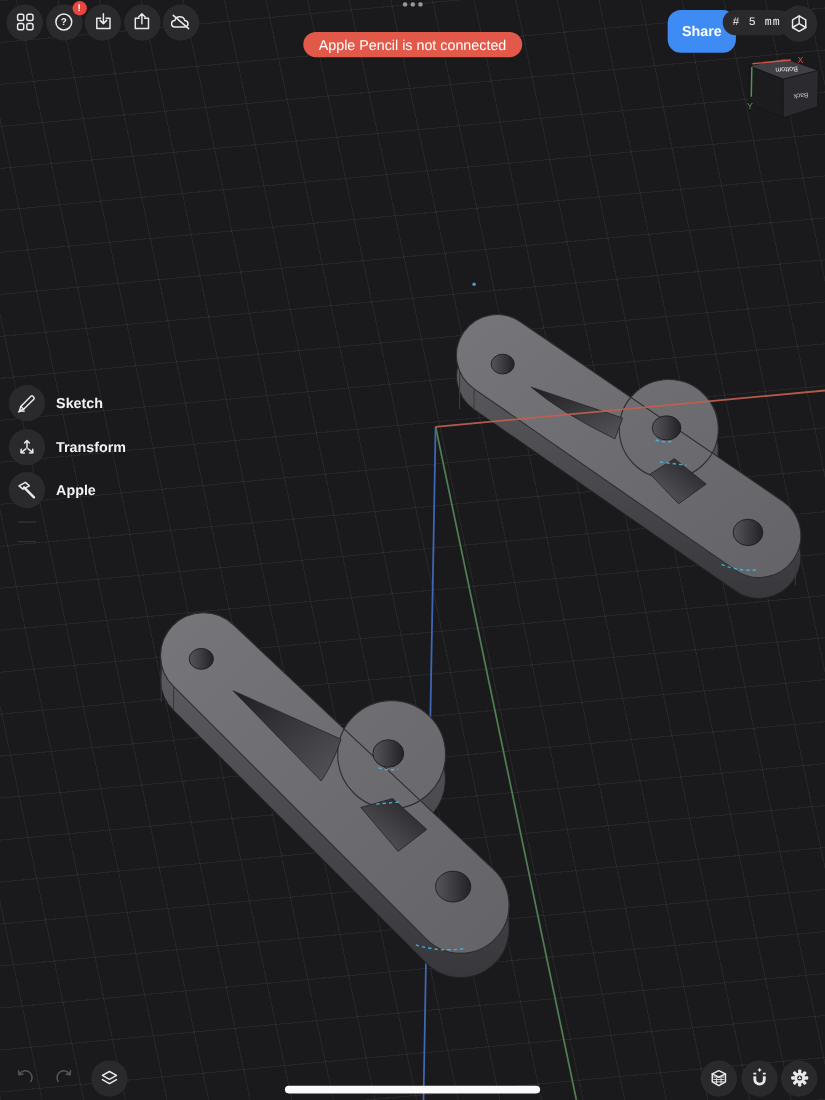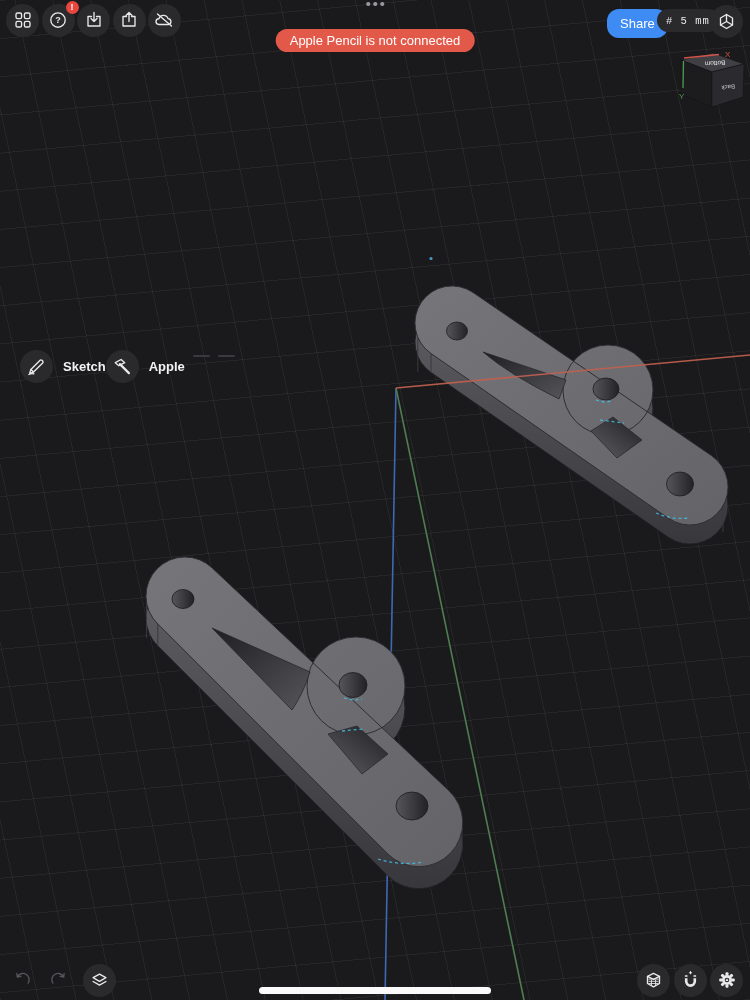--- a/index.html
+++ b/index.html
@@ -30,33 +30,33 @@
     display:flex;align-items:center;justify-content:center;line-height:1;
   }
   .multitask-dots{position:absolute;top:2px;left:50%;transform:translateX(-50%);display:flex;gap:3.5px}
   .multitask-dots i{width:3.5px;height:3.5px;border-radius:50%;background:#98989D;display:block}
   .notif-pill{
     position:absolute;top:7.5px;left:50%;transform:translateX(-50%);
     background:var(--alert-red);color:#fff;font-size:13px;
     padding:4px 14px;border-radius:13px;white-space:nowrap;margin-top:21px;
   }
   .share-btn{
-    position:absolute;left:607px;top:9px;height:29px;padding:0 13px;border:none;
-    background:var(--accent-blue);color:#fff;font-size:13px;font-weight:400;
+    position:absolute;left:607px;top:9px;height:39px;padding:0 13px;border:none;
+    background:var(--accent-blue);color:#fff;font-size:13px;font-weight:700;
     border-radius:12px;display:flex;align-items:center;font-family:inherit;
   }
   .grid-badge{
     position:absolute;left:657px;top:9px;height:23px;padding:0 9px;
     background:var(--panel-btn);color:var(--icon);border-radius:12px;
     font-family:"Liberation Mono",monospace;font-size:10.5px;letter-spacing:1px;
     display:flex;align-items:center;border:none;
   }
   .axis-view-btn{position:absolute;left:710px;top:4.5px}
 
-  .sidebar{position:absolute;left:20px;top:347px;display:flex;flex-direction:row}
+  .sidebar{position:absolute;left:8px;top:347px;display:flex;flex-direction:column}
   .side-item{display:flex;align-items:center;gap:10px;height:39.5px}
   .side-item .label{color:var(--text);font-size:13px;font-weight:600}
   .side-div{height:18px;display:flex;align-items:center}
   .side-div i{display:block;width:17px;height:1.5px;background:#3A3A3E;margin-left:8px;border-radius:1px}
 
   .bottom-left{position:absolute;left:6px;top:963.5px;display:flex;gap:2.5px;align-items:center}
   .bottom-right{position:absolute;right:7px;top:963.5px;display:flex;gap:3.5px;align-items:center}
   .items-btn{margin-left:5.5px}
   .home-indicator{
     position:absolute;left:259px;bottom:6px;width:232px;height:7px;border-radius:4px;background:#FAFAFA;
@@ -225,20 +225,32 @@
     <button class="circle-btn">
       <svg width="19" height="19" viewBox="-9.5 -9.5 19 19">
         <g class="st" stroke-width="1.2">
           <path d="M-6.8,6.8 L-5.6,3 L3.6,-6.2 Q4.5,-7.1 5.4,-6.2 L6.2,-5.4 Q7.1,-4.5 6.2,-3.6 L-3,5.6 Z"></path>
           <path d="M-5.6,3 L-3,5.6"></path>
             <path d="M-7.6,8 Q-5,6.6 -2.6,7.4"></path>
         </g>
       </svg>
     </button>
     <span class="label">Sketch</span>
+  </div>
+  <div class="side-item">
+    <button class="circle-btn">
+      <svg width="19" height="19" viewBox="-9.5 -9.5 19 19">
+        <g class="st" stroke-width="1.25">
+          <path d="M0,0.5 L0,-6 M-2.2,-3.8 L0,-6 L2.2,-3.8"></path>
+          <path d="M-1,1.5 L-5.5,5 M-5.2,2 L-5.5,5 L-2.4,5.3"></path>
+          <path d="M1,1.5 L5.5,5 M5.2,2 L5.5,5 L2.4,5.3"></path>
+        </g>
+      </svg>
+    </button>
+    <span class="label">Transform</span>
   </div>
   <div class="side-item">
     <button class="circle-btn">
       <svg width="19" height="19" viewBox="-9.5 -9.5 19 19">
         <g class="st" stroke-width="1.25">
           <polygon points="-7.2,-3.8 -1.4,-7 2.2,-3.8 -3.6,-0.8"></polygon>
           <path d="M-2.6,-2.4 L6.4,6.6" stroke-width="2.2"></path>
         </g>
       </svg>
     </button>

